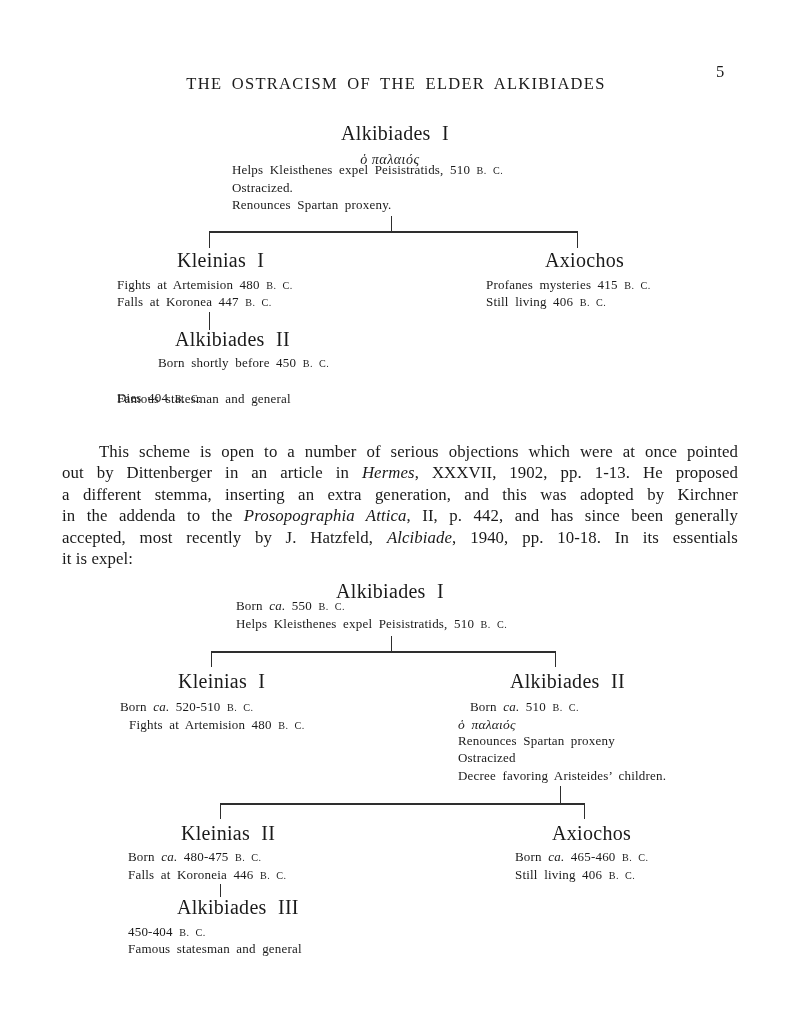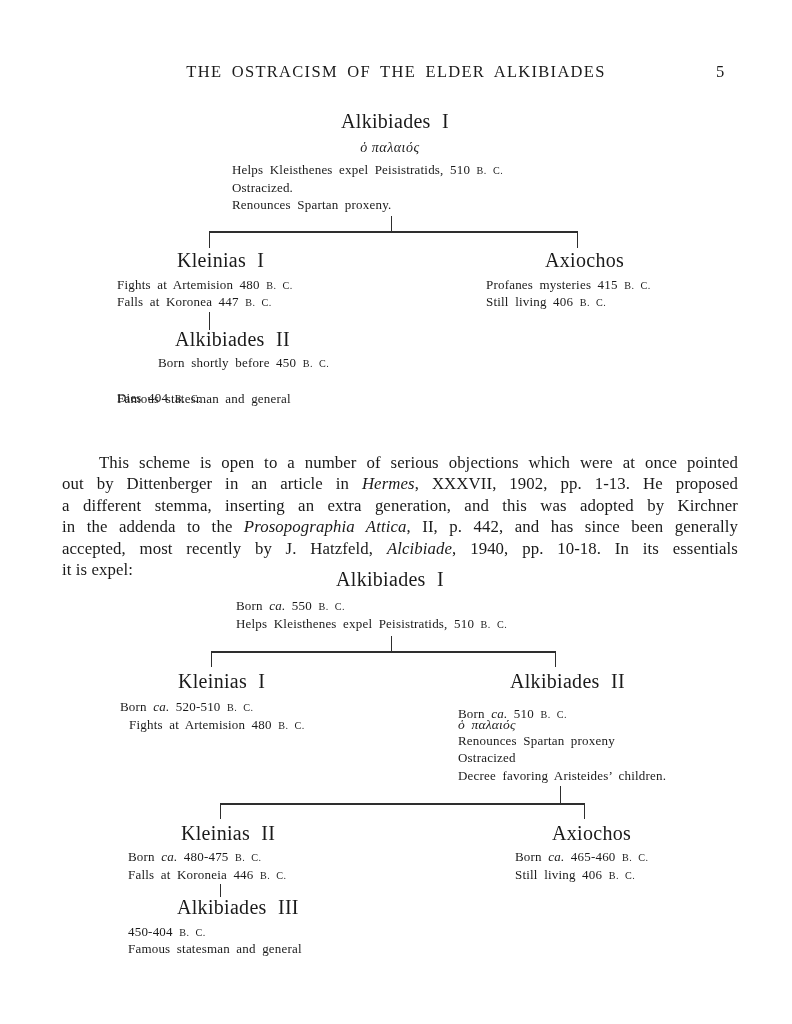--- a/index.html
+++ b/index.html
@@ -2,21 +2,21 @@
 <html><head>
 <meta charset="utf-8">
 <style>
   html,body{margin:0;padding:0;background:#e8e8e8;}
   #page{
     position:relative;width:792px;height:1024px;background:#ffffff;
     font-family:"Liberation Serif","DejaVu Serif",serif;color:#1a1a1a;
     overflow:hidden;
   }
   .abs{position:absolute;}
-  .ctr{transform:translateX(-50%);}
+  .ctr{transform:translateX(-50%);margin-top:12px;}
   .title{font-size:16.5px;letter-spacing:1.3px;word-spacing:4px;white-space:nowrap;}
   .pagenum{font-size:16.5px;}
   .heading{font-size:20px;word-spacing:6px;white-space:nowrap;letter-spacing:.3px;}
   .detail{font-size:13px;word-spacing:3px;white-space:nowrap;letter-spacing:.2px;}
   .greek{font-style:italic;font-size:14px;letter-spacing:.5px;white-space:nowrap;}
   .greek-line{font-size:13.5px;}
   .it{font-style:italic;}
   .sc{font-size:0.78em;letter-spacing:.5px;}
   .vline{width:1.4px;background:#2e2e2e;}
   .hline{height:1.5px;background:#2e2e2e;}
@@ -54,21 +54,21 @@
     <div class="abs heading" style="left:175px;top:328px;">Alkibiades II</div>
     <div class="abs detail" style="left:117px;top:355px;margin-left:41px;"><span>Born shortly before 450 </span><span class="sc">B. C.</span></div>
     <div class="abs detail" style="left:117px;top:390px;"><span>Dies 404 </span><span class="sc">B. C.</span></div>
     <div class="abs detail" style="left:117px;top:390.5px;"><span>Famous statesman and general</span></div>
 
     <div class="abs heading" style="left:545px;top:249px;">Axiochos</div>
     <div class="abs detail" style="left:486px;top:276.5px;"><span>Profanes mysteries 415 </span><span class="sc">B. C.</span></div>
     <div class="abs detail" style="left:486px;top:294px;"><span>Still living 406 </span><span class="sc">B. C.</span></div>
   </div>
 
-  <div class="abs para" style="left:62px;top:452px;">
+  <div class="abs para" style="left:62px;top:441px;">
     <div class="para-line first"><span>This scheme is open to a number of serious objections which were at once pointed</span></div>
     <div class="para-line"><span>out by Dittenberger in an article in </span><span class="it">Hermes</span><span>, XXXVII, 1902, pp. 1-13.  He proposed</span></div>
     <div class="para-line"><span>a different stemma, inserting an extra generation, and this was adopted by Kirchner</span></div>
     <div class="para-line"><span>in the addenda to the </span><span class="it">Prosopographia Attica</span><span>, II, p. 442, and has since been generally</span></div>
     <div class="para-line"><span>accepted, most recently by J. Hatzfeld, </span><span class="it">Alcibiade</span><span>, 1940, pp. 10-18.  In its essentials</span></div>
     <div class="para-line last"><span>it is expel:</span></div>
   </div>
 
   <div>
     <div class="abs ctr heading" style="left:390px;top:568px;font-size:20px;">Alkibiades I</div>
@@ -78,21 +78,21 @@
     <div class="abs vline" style="left:391px;top:636px;height:15px;"></div>
     <div class="abs hline" style="left:211px;top:651px;width:345px;"></div>
     <div class="abs vline" style="left:211px;top:651px;height:16px;"></div>
     <div class="abs vline" style="left:554.5px;top:651px;height:16px;"></div>
 
     <div class="abs heading" style="left:178px;top:670px;">Kleinias I</div>
     <div class="abs detail" style="left:120px;top:699px;"><span>Born </span><span class="it">ca.</span><span> 520-510 </span><span class="sc">B. C.</span></div>
     <div class="abs detail" style="left:129px;top:716.5px;"><span>Fights at Artemision 480 </span><span class="sc">B. C.</span></div>
 
     <div class="abs heading" style="left:510px;top:670px;">Alkibiades II</div>
-    <div class="abs detail" style="left:458px;top:699px;margin-top:7px;"><span>Born </span><span class="it">ca.</span><span> 510 </span><span class="sc">B. C.</span></div>
+    <div class="abs detail" style="left:470px;top:699px;"><span>Born </span><span class="it">ca.</span><span> 510 </span><span class="sc">B. C.</span></div>
     <div class="abs detail greek-line" style="left:458px;top:717px;"><span class="it">ὁ παλαιός</span></div>
     <div class="abs detail" style="left:458px;top:732.5px;"><span>Renounces Spartan proxeny</span></div>
     <div class="abs detail" style="left:458px;top:750px;"><span>Ostracized</span></div>
     <div class="abs detail" style="left:458px;top:767.5px;"><span>Decree favoring Aristeides’ children.</span></div>
 
     <div class="abs vline" style="left:560px;top:786px;height:17px;"></div>
     <div class="abs hline" style="left:220px;top:803px;width:365px;"></div>
     <div class="abs vline" style="left:220px;top:803px;height:16px;"></div>
     <div class="abs vline" style="left:583.5px;top:803px;height:16px;"></div>
 

